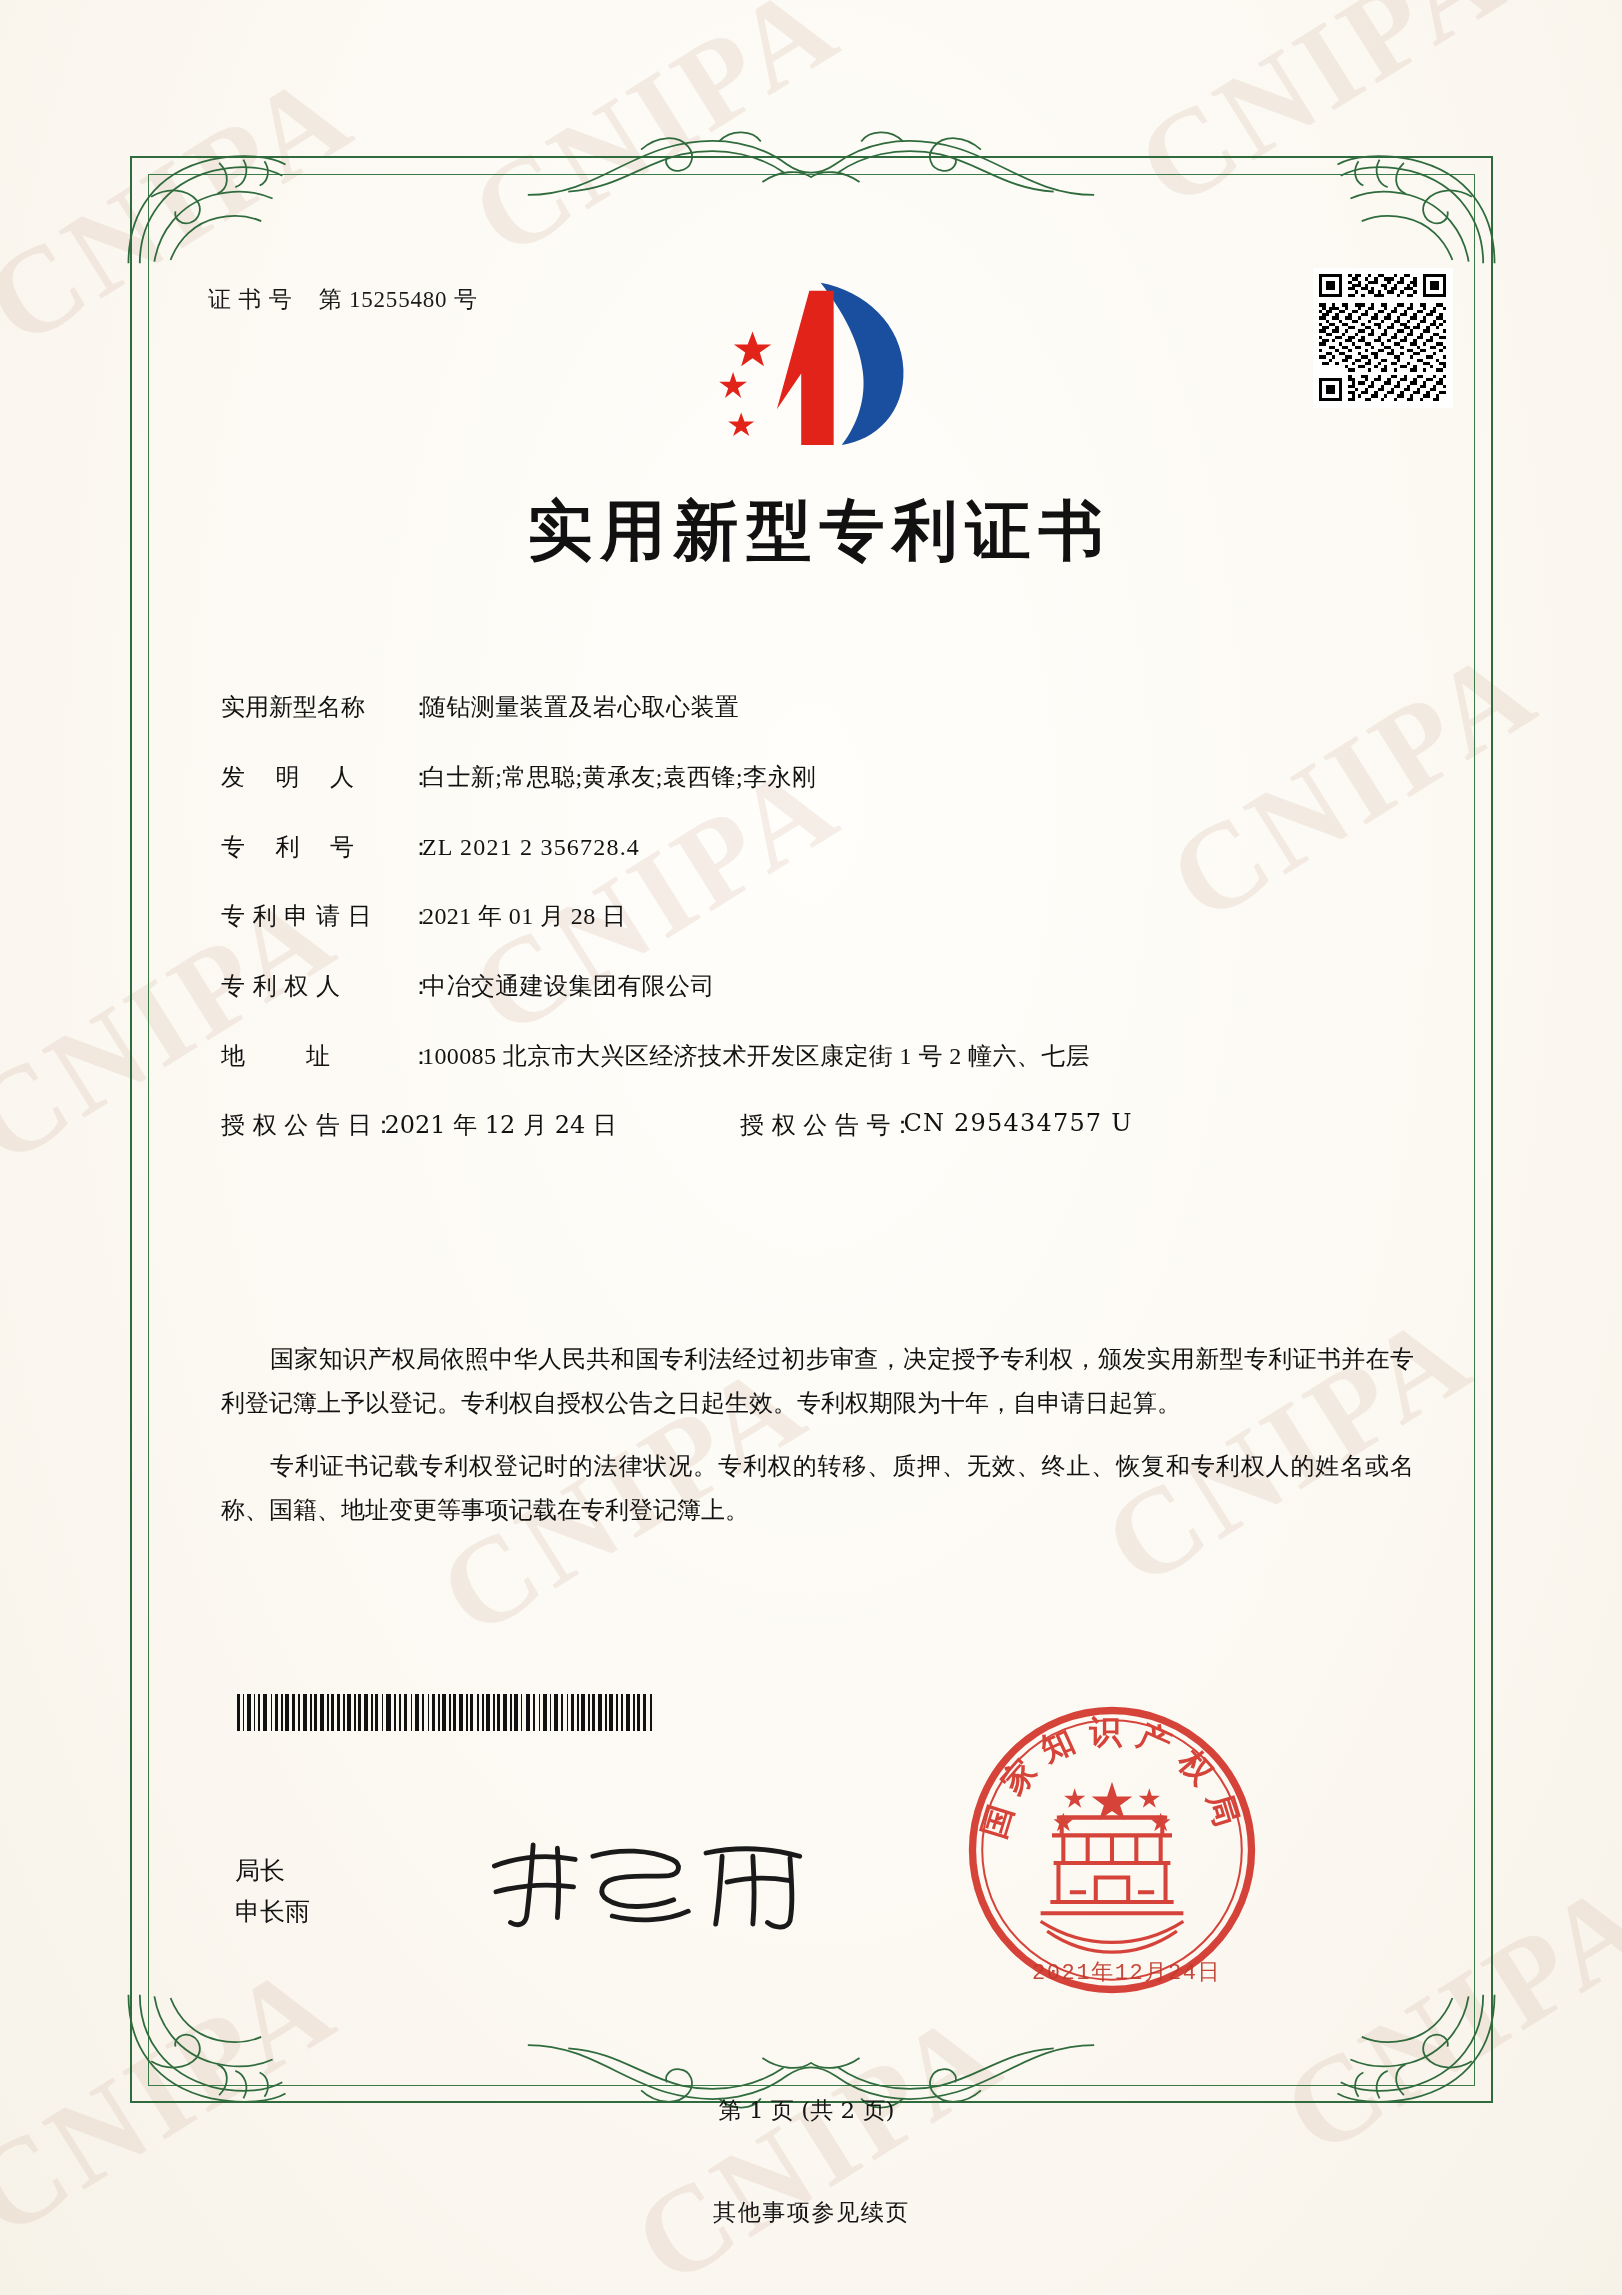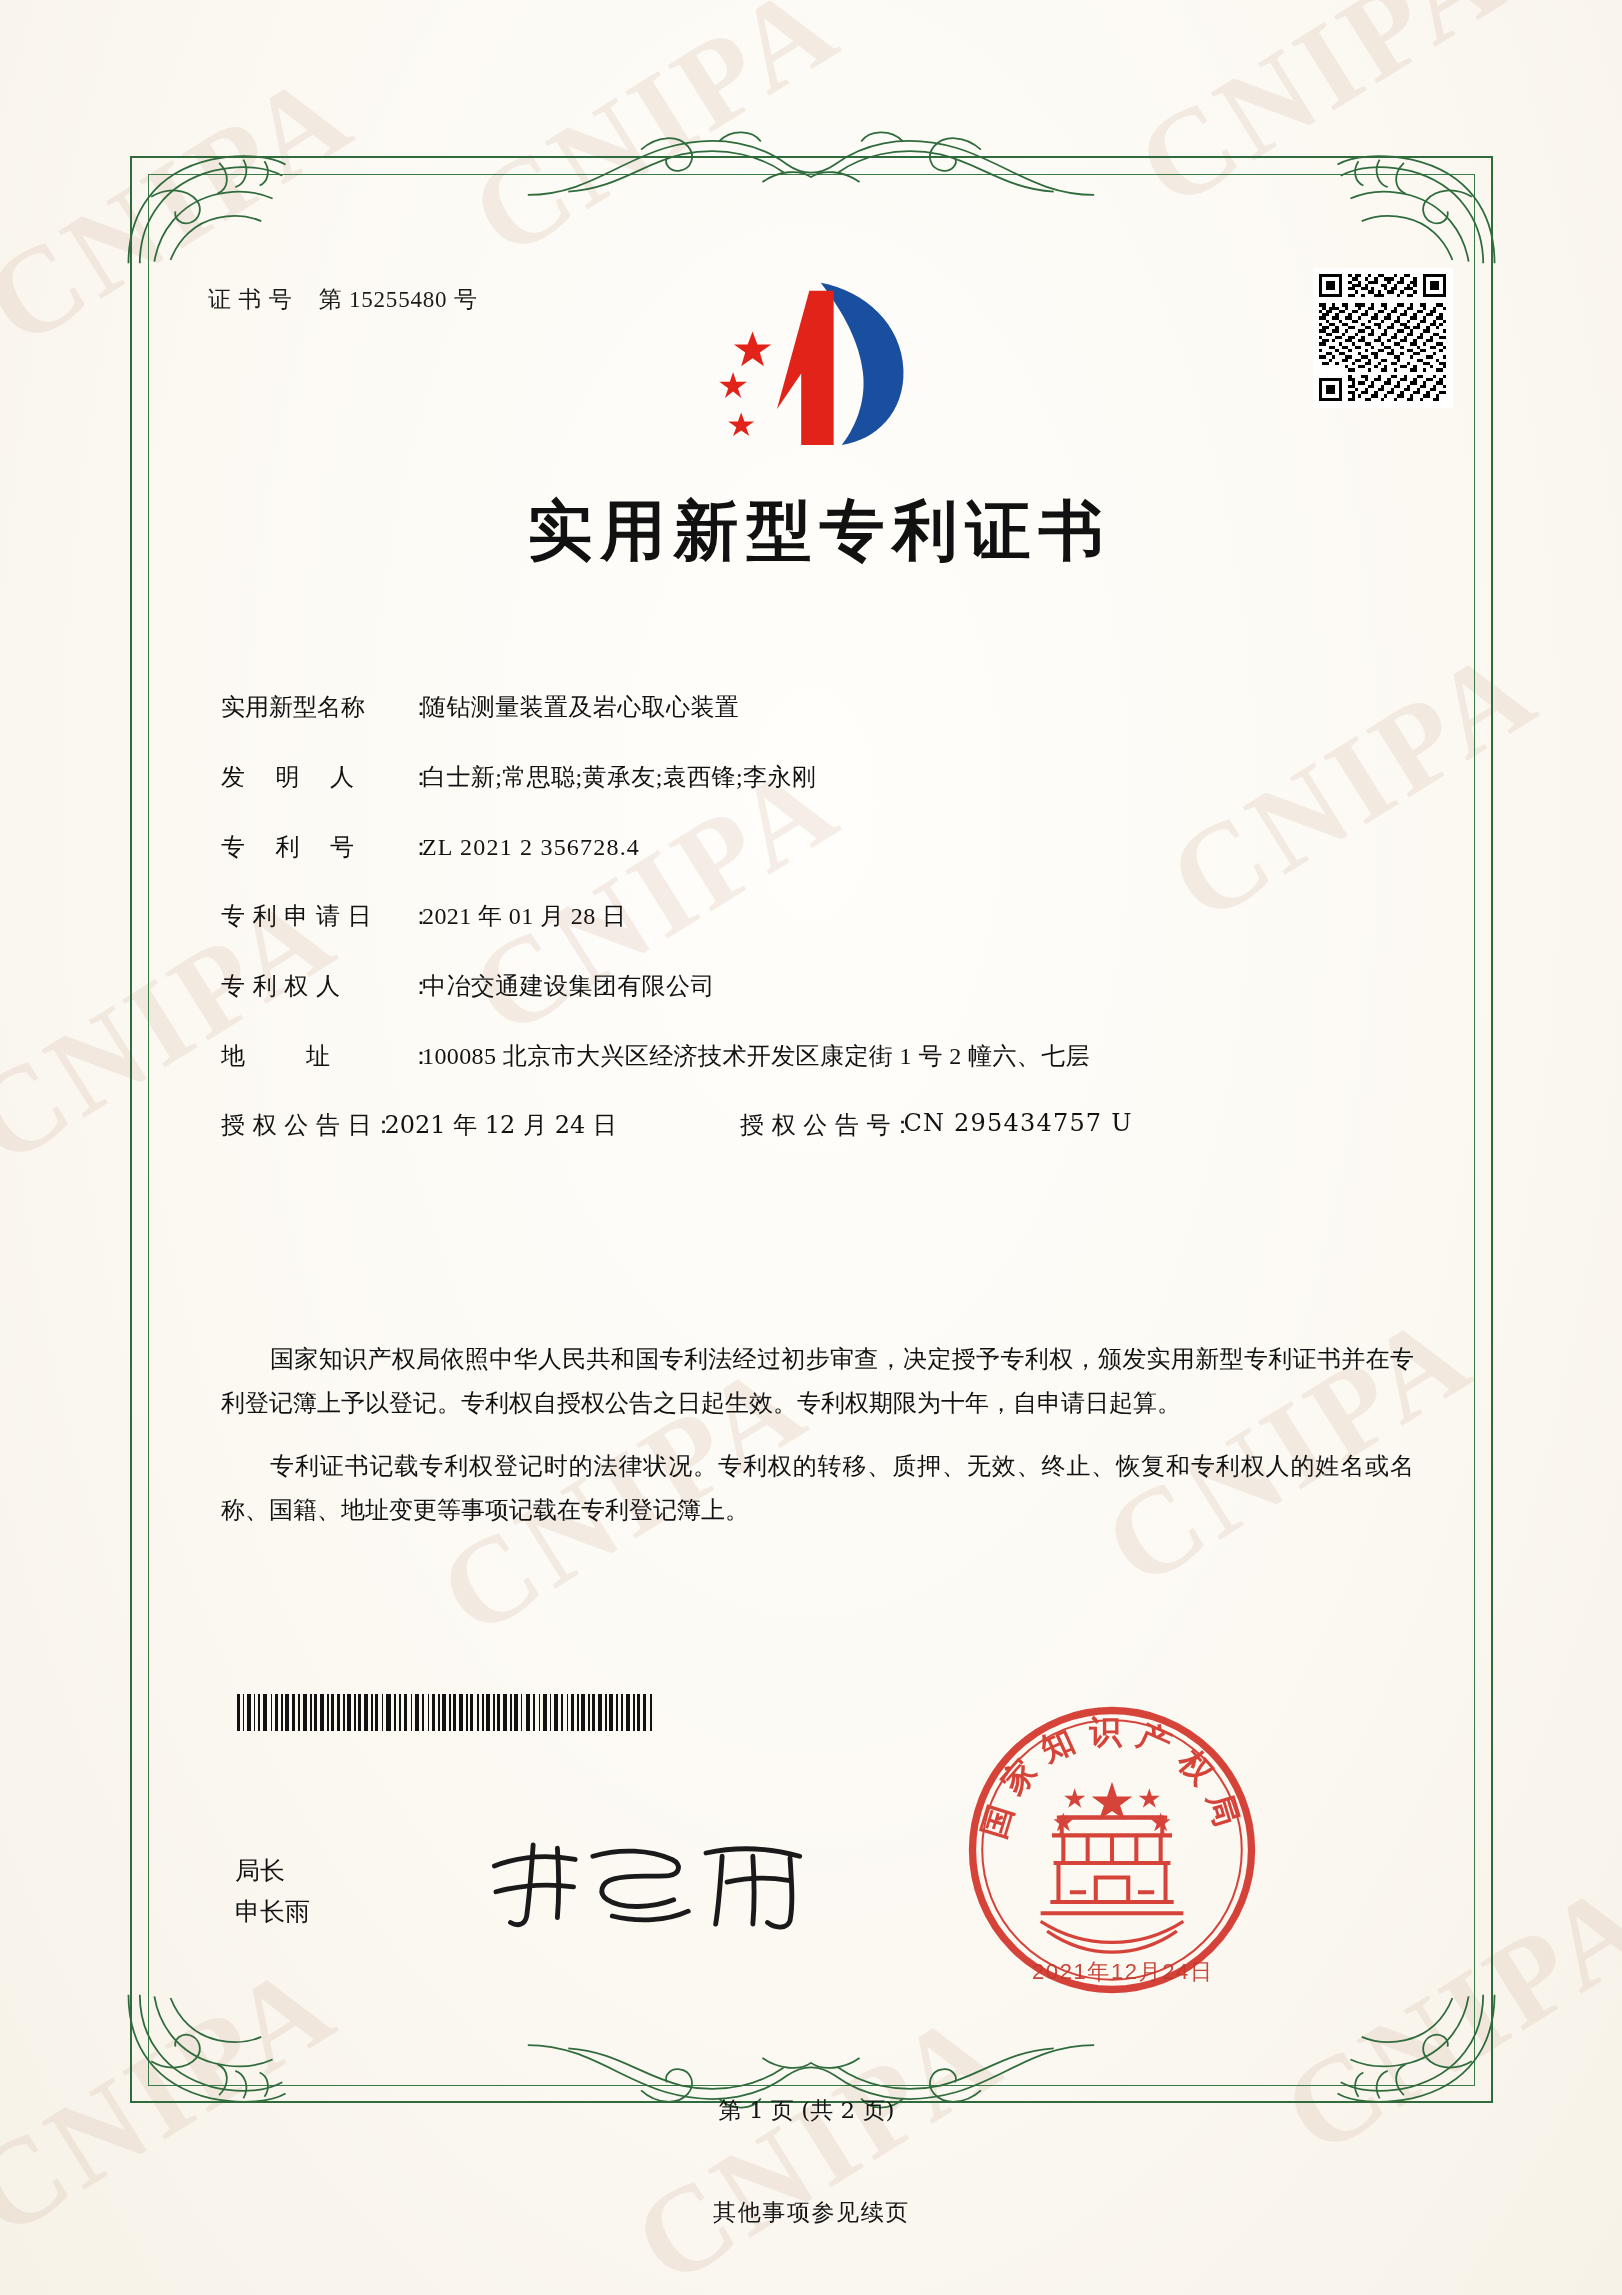--- a/index.html
+++ b/index.html
@@ -195,21 +195,21 @@
     position: absolute;
     left: 966px; top: 1704px;
     width: 292px; height: 292px;
   }
   .seal-date {
     position: absolute;
     left: 1032px; top: 1957px;
     font-size: 22px;
     color: #c0392b;
     letter-spacing: 1.6px;
-    font-family: Liberation Sans, sans-serif;
+    font-family: Liberation Mono, monospace;
     opacity: 0.92;
   }
 
   
   .page-num {
     position: absolute;
     left: 0; top: 2095px;
     width: 1613px;
     text-align: center;
     font-size: 23px;

